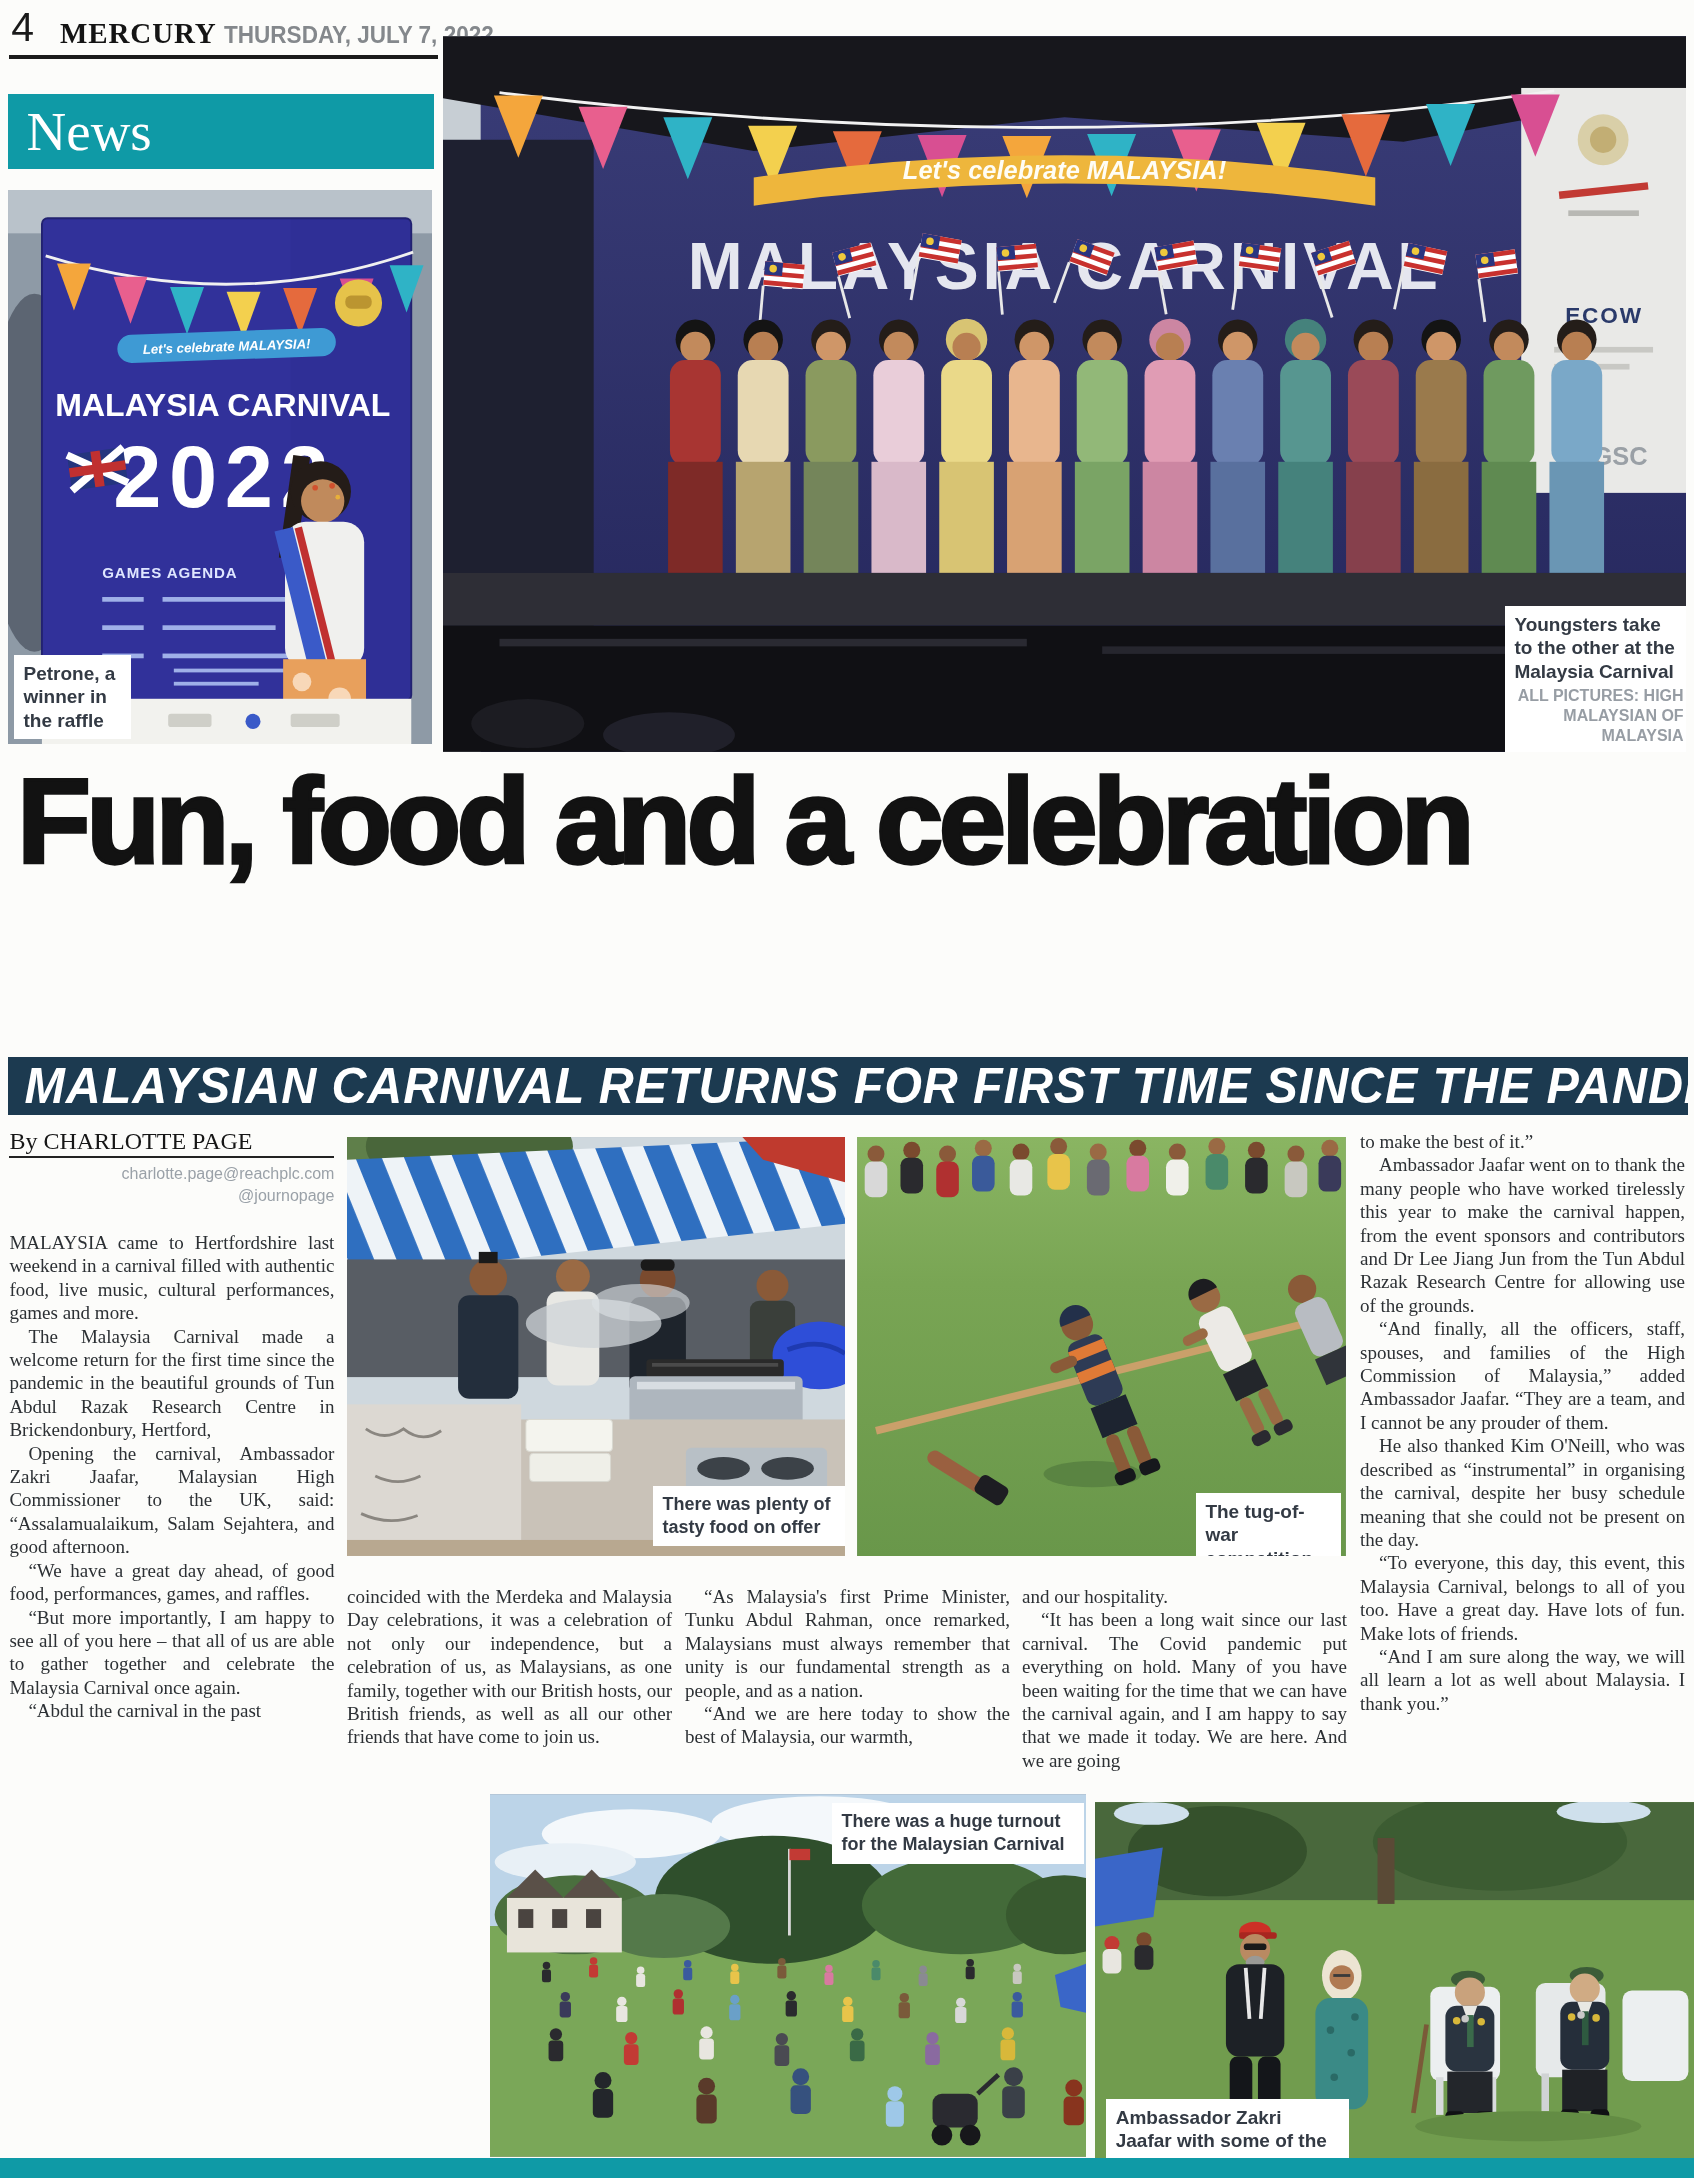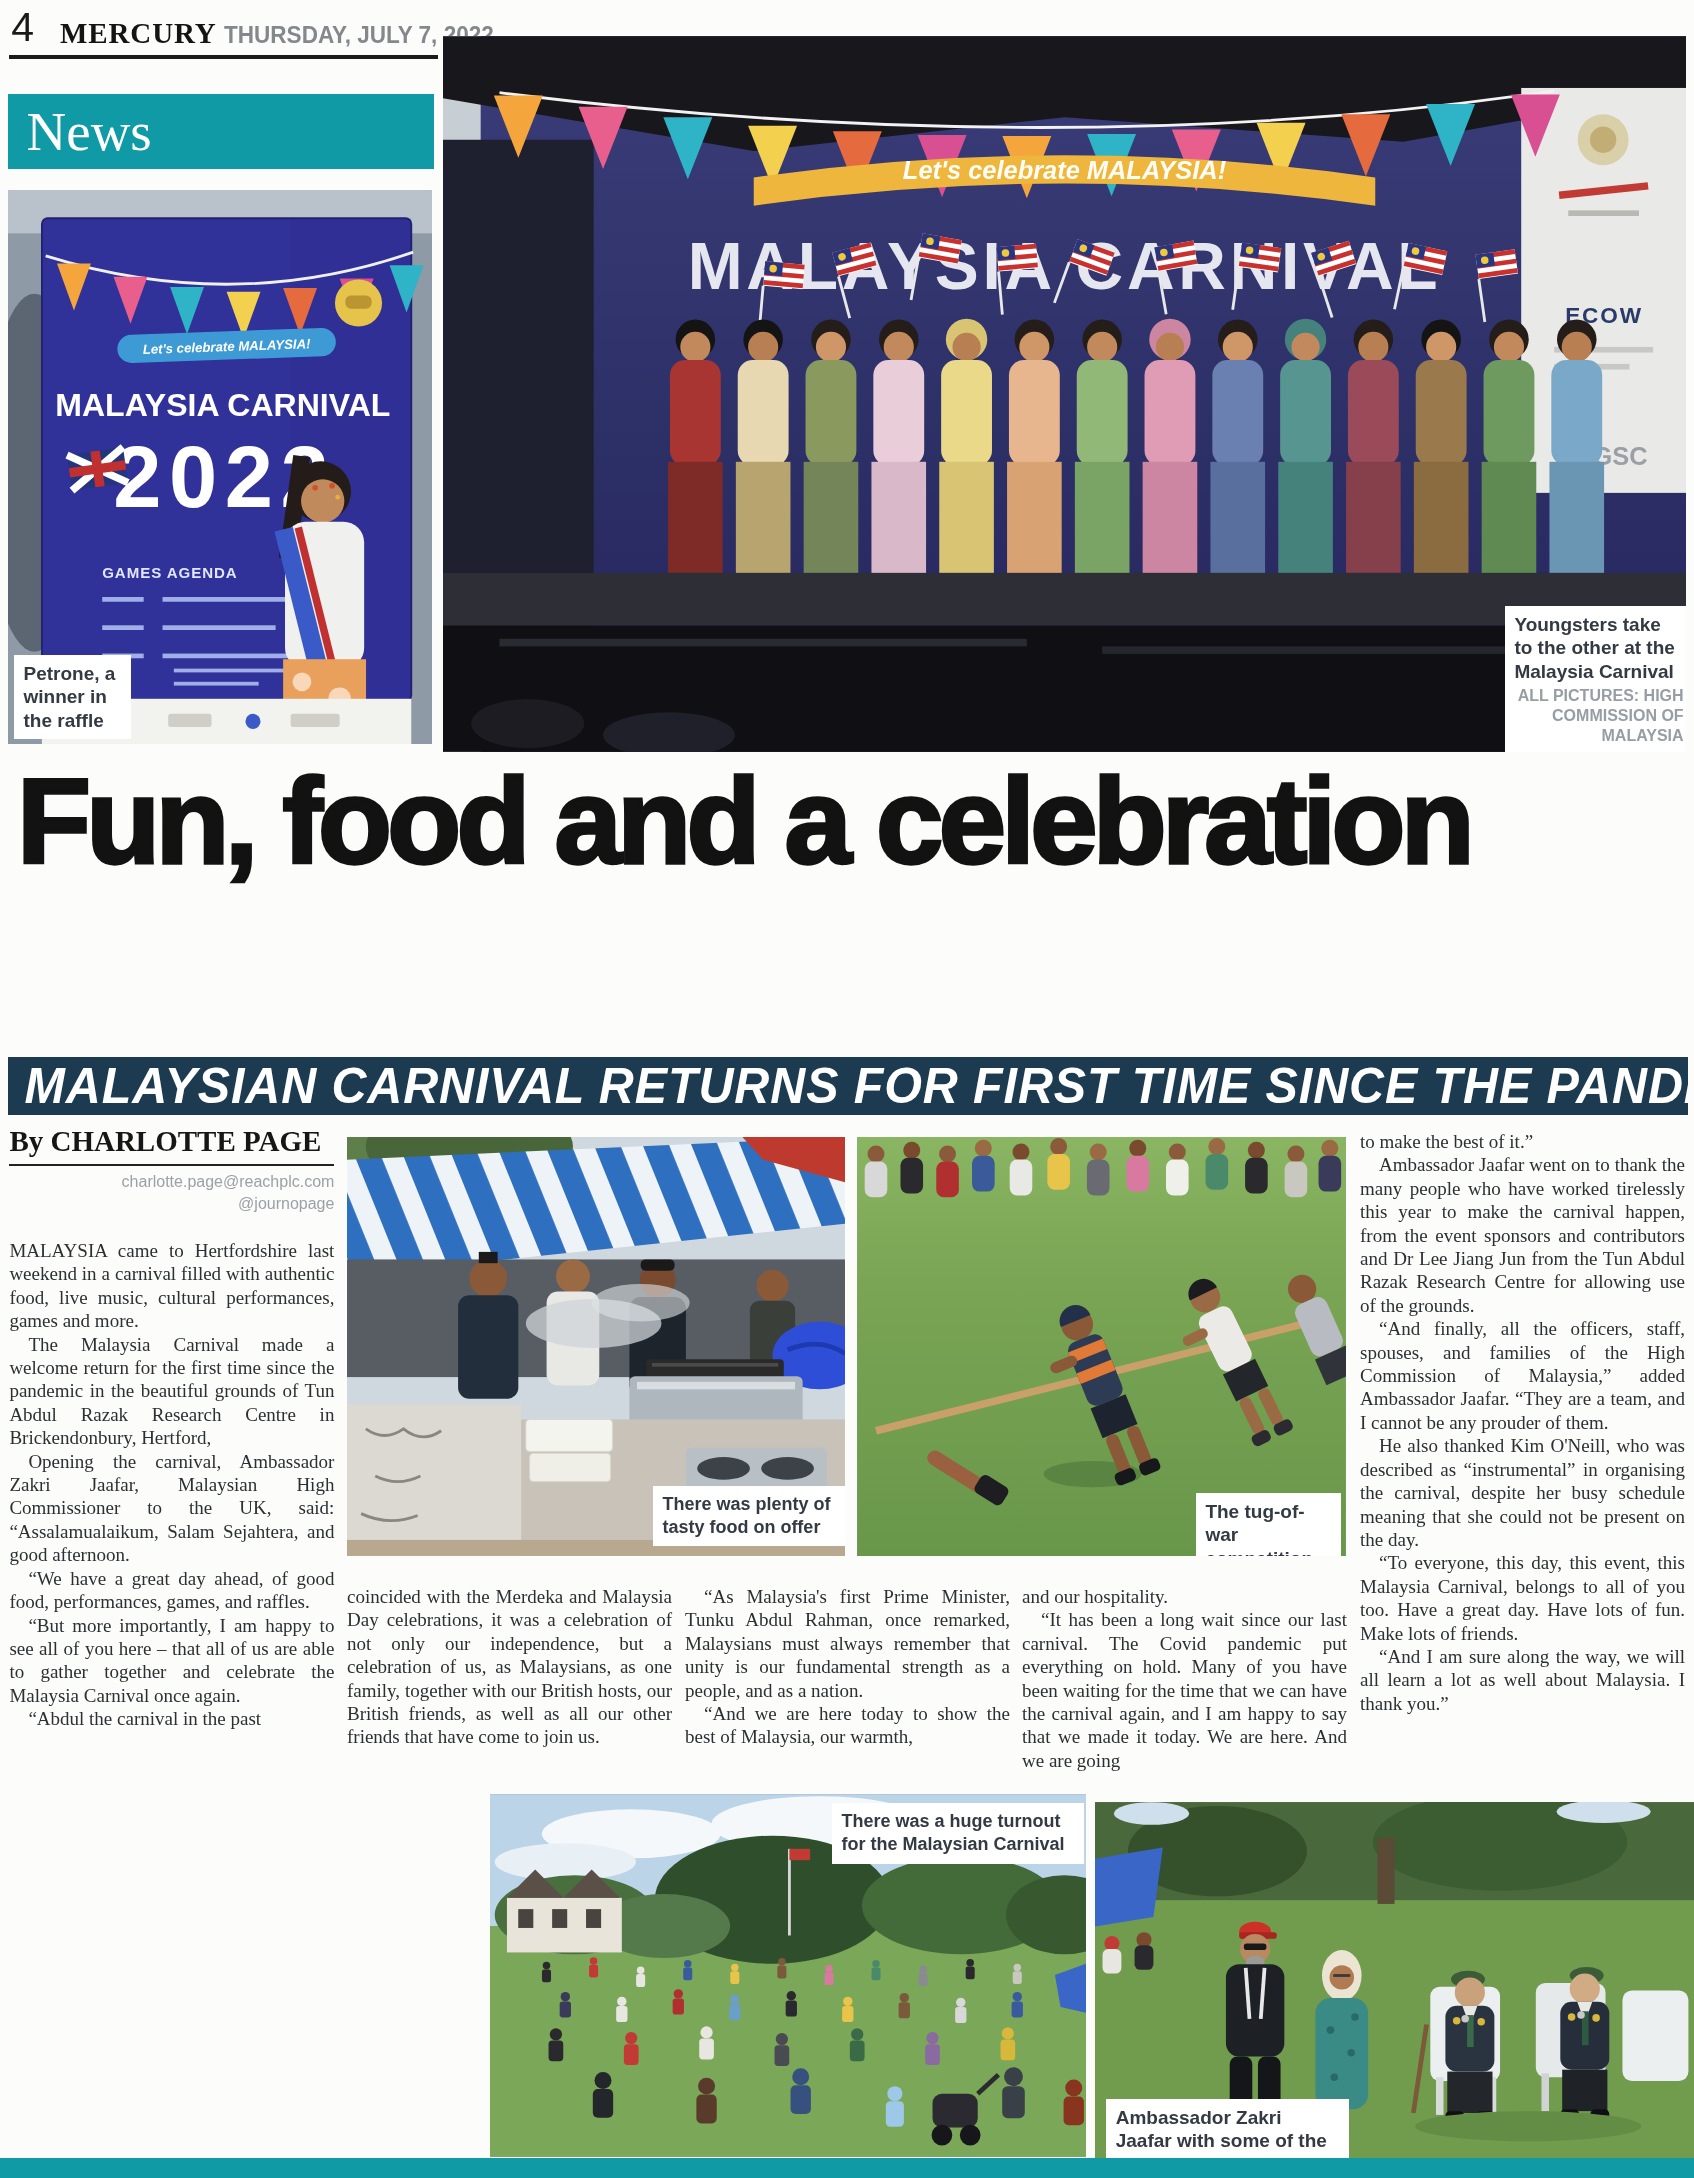--- a/index.html
+++ b/index.html
@@ -50,22 +50,22 @@
                    font-weight:bold;font-style:italic;font-size:50px;line-height:58px;
                    letter-spacing:0.9px;transform:scaleX(.97);transform-origin:left center;}
 
   
   .col{position:absolute;top:1130px;width:325px;font-family:"Liberation Serif",serif;
        font-size:19px;line-height:23.4px;color:#2c3034;text-align:justify;}
   #col1{left:9.4px;} #col5{left:1360px;}
   #col2{left:347px;top:1585px;} #col3{left:685px;top:1585px;} #col4{left:1022px;top:1585px;}
   .col p{margin:0;}
   .col p.ind{text-indent:19px;}
-  .byline{font-family:"Liberation Serif",serif;font-weight:bold;font-size:29px;color:#161616;
-          padding-bottom:11px;border-bottom:2.8px solid #222;}
+  .byline{font-family:"Liberation Serif",serif;font-weight:normal;font-size:24px;color:#161616;
+          padding-bottom:3px;border-bottom:2.8px solid #222;}
   .contact{font-family:"Liberation Sans",sans-serif;font-size:16px;line-height:21.7px;color:#9aa1a8;
            padding:4.7px 0 24.5px 0;text-align:right;}
 
   .footer-bar{position:absolute;left:0;top:2158px;width:1695px;height:21px;background:#0f9aa6;}
 </style>
 </head>
 <body>
 
 <div class="page">
 
@@ -301,21 +301,21 @@
 
       <rect x="0" y="570" width="1320" height="56" fill="#2e2e36"></rect>
       <rect x="0" y="626" width="1320" height="134" fill="#101014"></rect>
       <rect x="60" y="640" width="560" height="8" fill="#2a2a32"></rect>
       <rect x="700" y="648" width="480" height="8" fill="#26262e"></rect>
       <ellipse cx="90" cy="730" rx="60" ry="26" fill="#1c1c22"></ellipse>
       <ellipse cx="240" cy="742" rx="70" ry="24" fill="#20202a"></ellipse>
     </svg>
     <div class="cap" id="cap-stage">
       <div>Youngsters take to the other at the Malaysia Carnival</div>
-      <div class="credit">ALL PICTURES: HIGH COMMISSION OF MALAYSIA</div>
+      <div class="credit">ALL PICTURES: HIGH MALAYSIAN OF MALAYSIA</div>
     </div>
   </div>
 
   <div class="headline">
     <div>Fun, food and a celebration</div>
   </div>
 
   <div class="standfirst">
     <span>MALAYSIAN CARNIVAL RETURNS FOR FIRST TIME SINCE THE PANDEMIC</span>
   </div>

